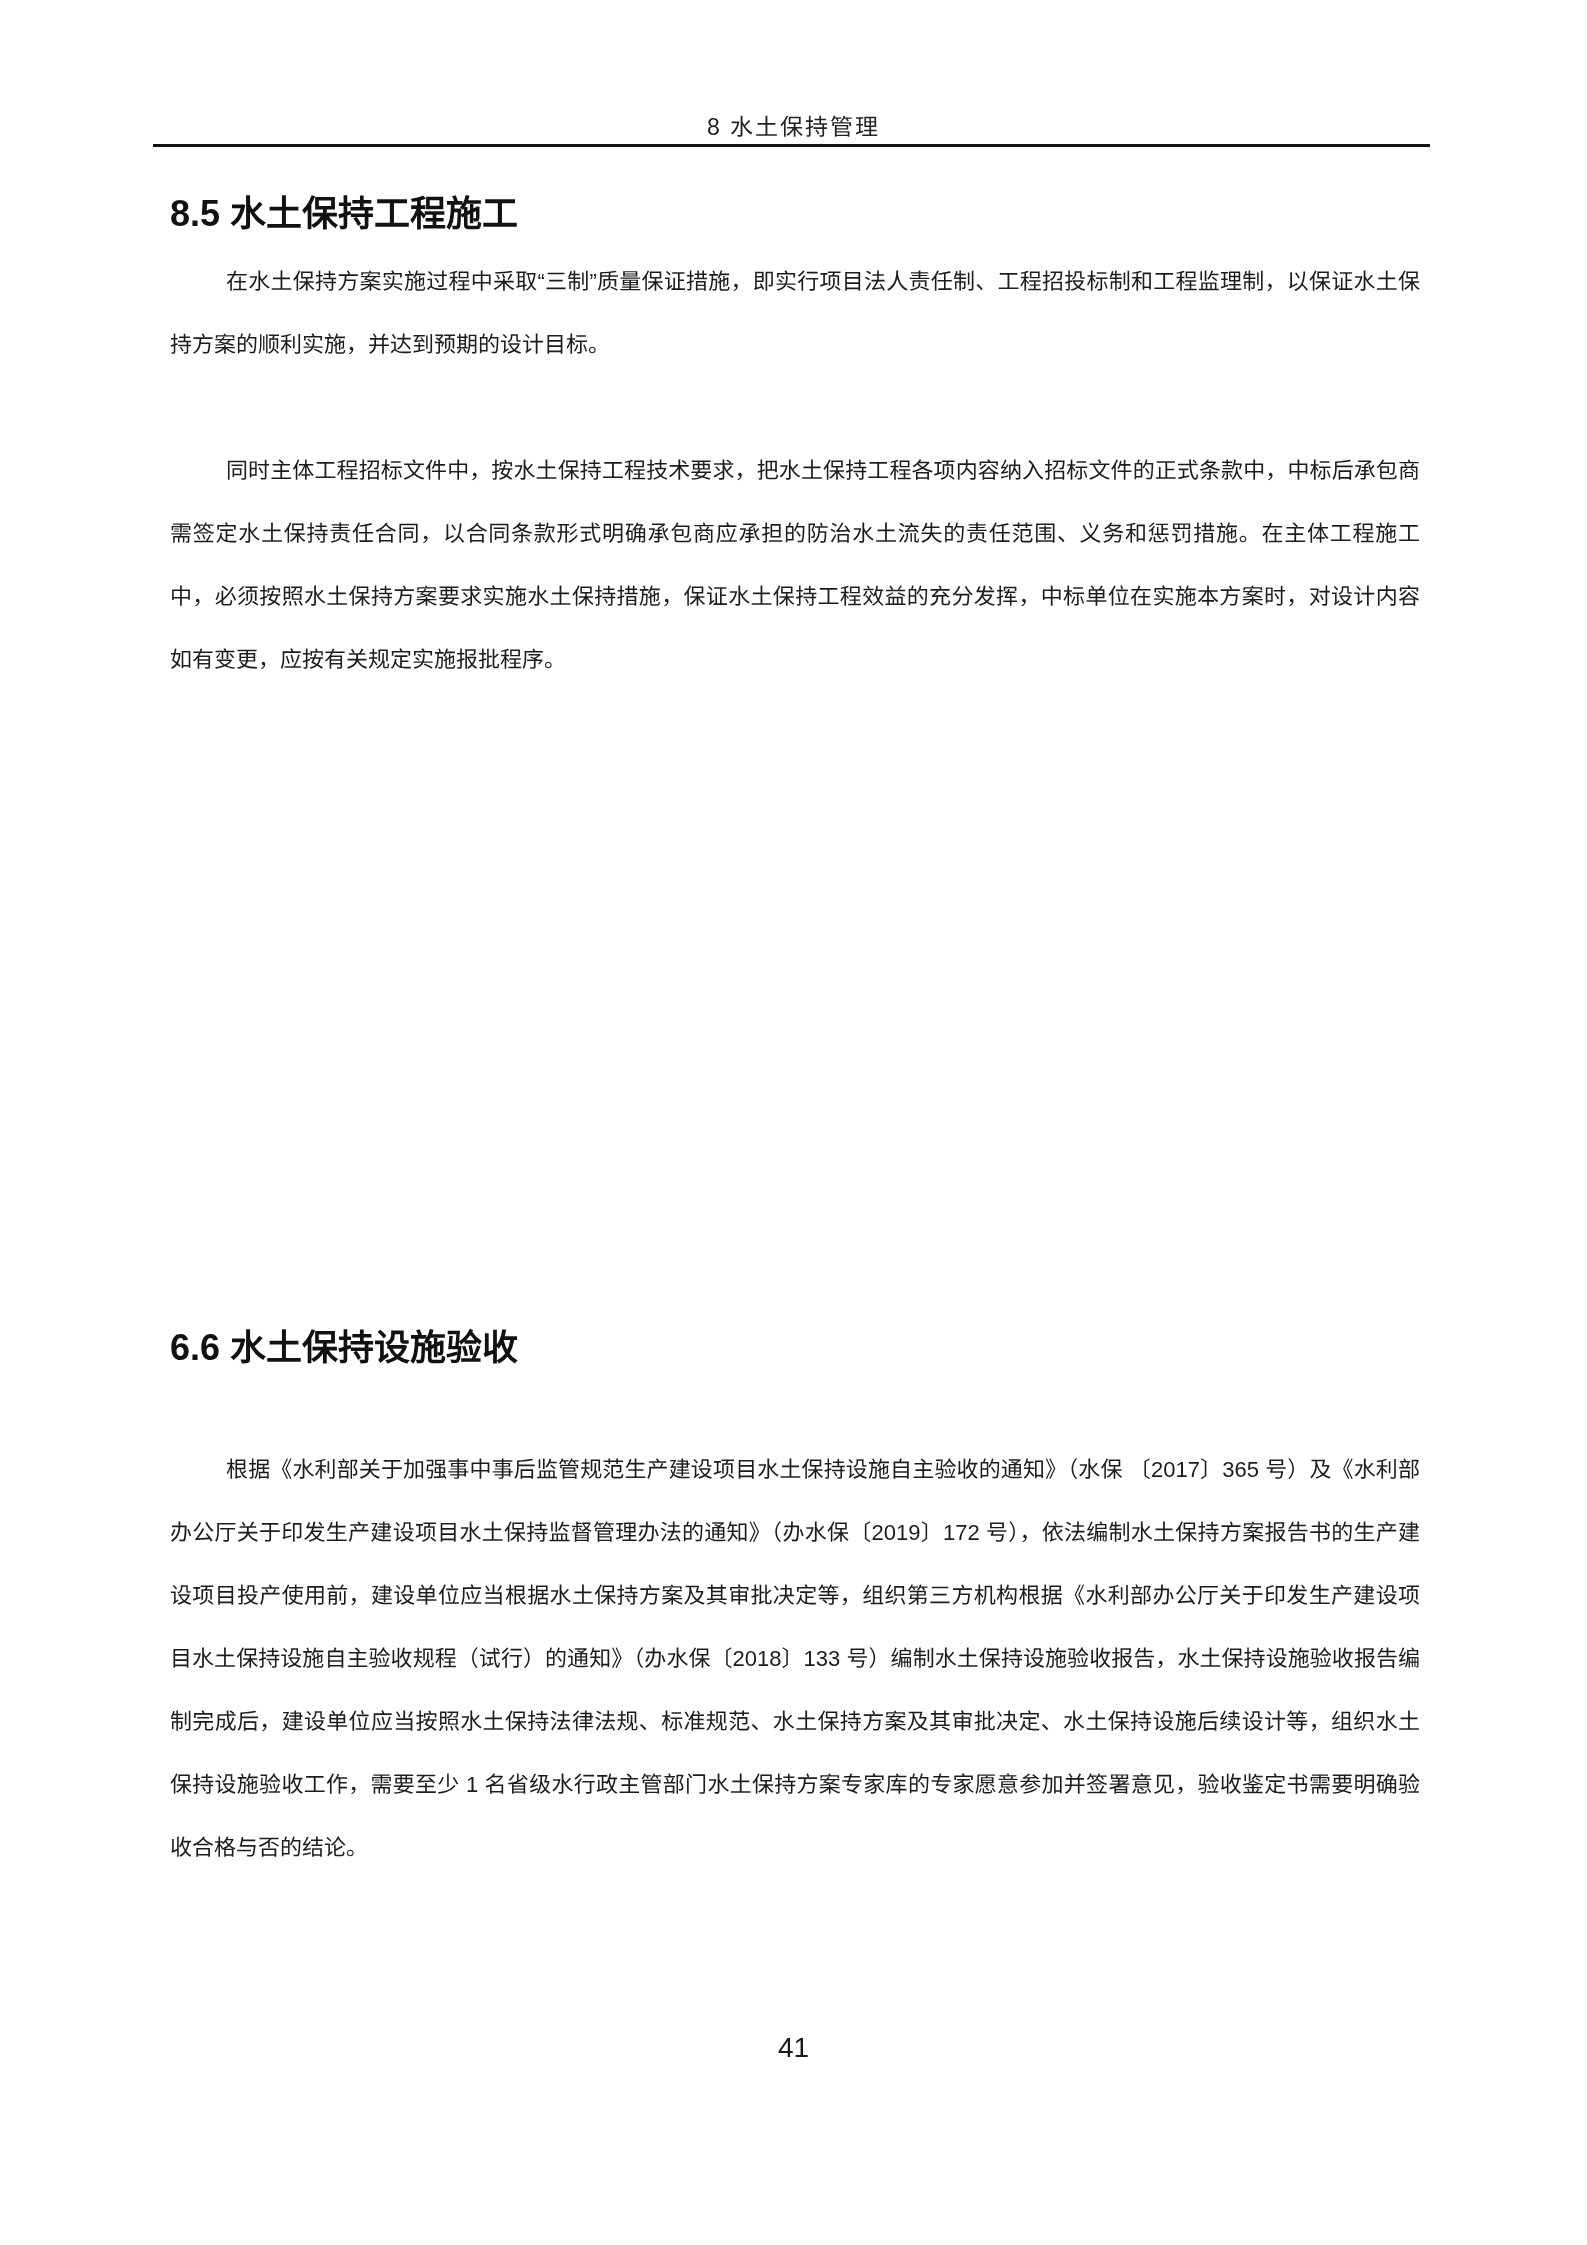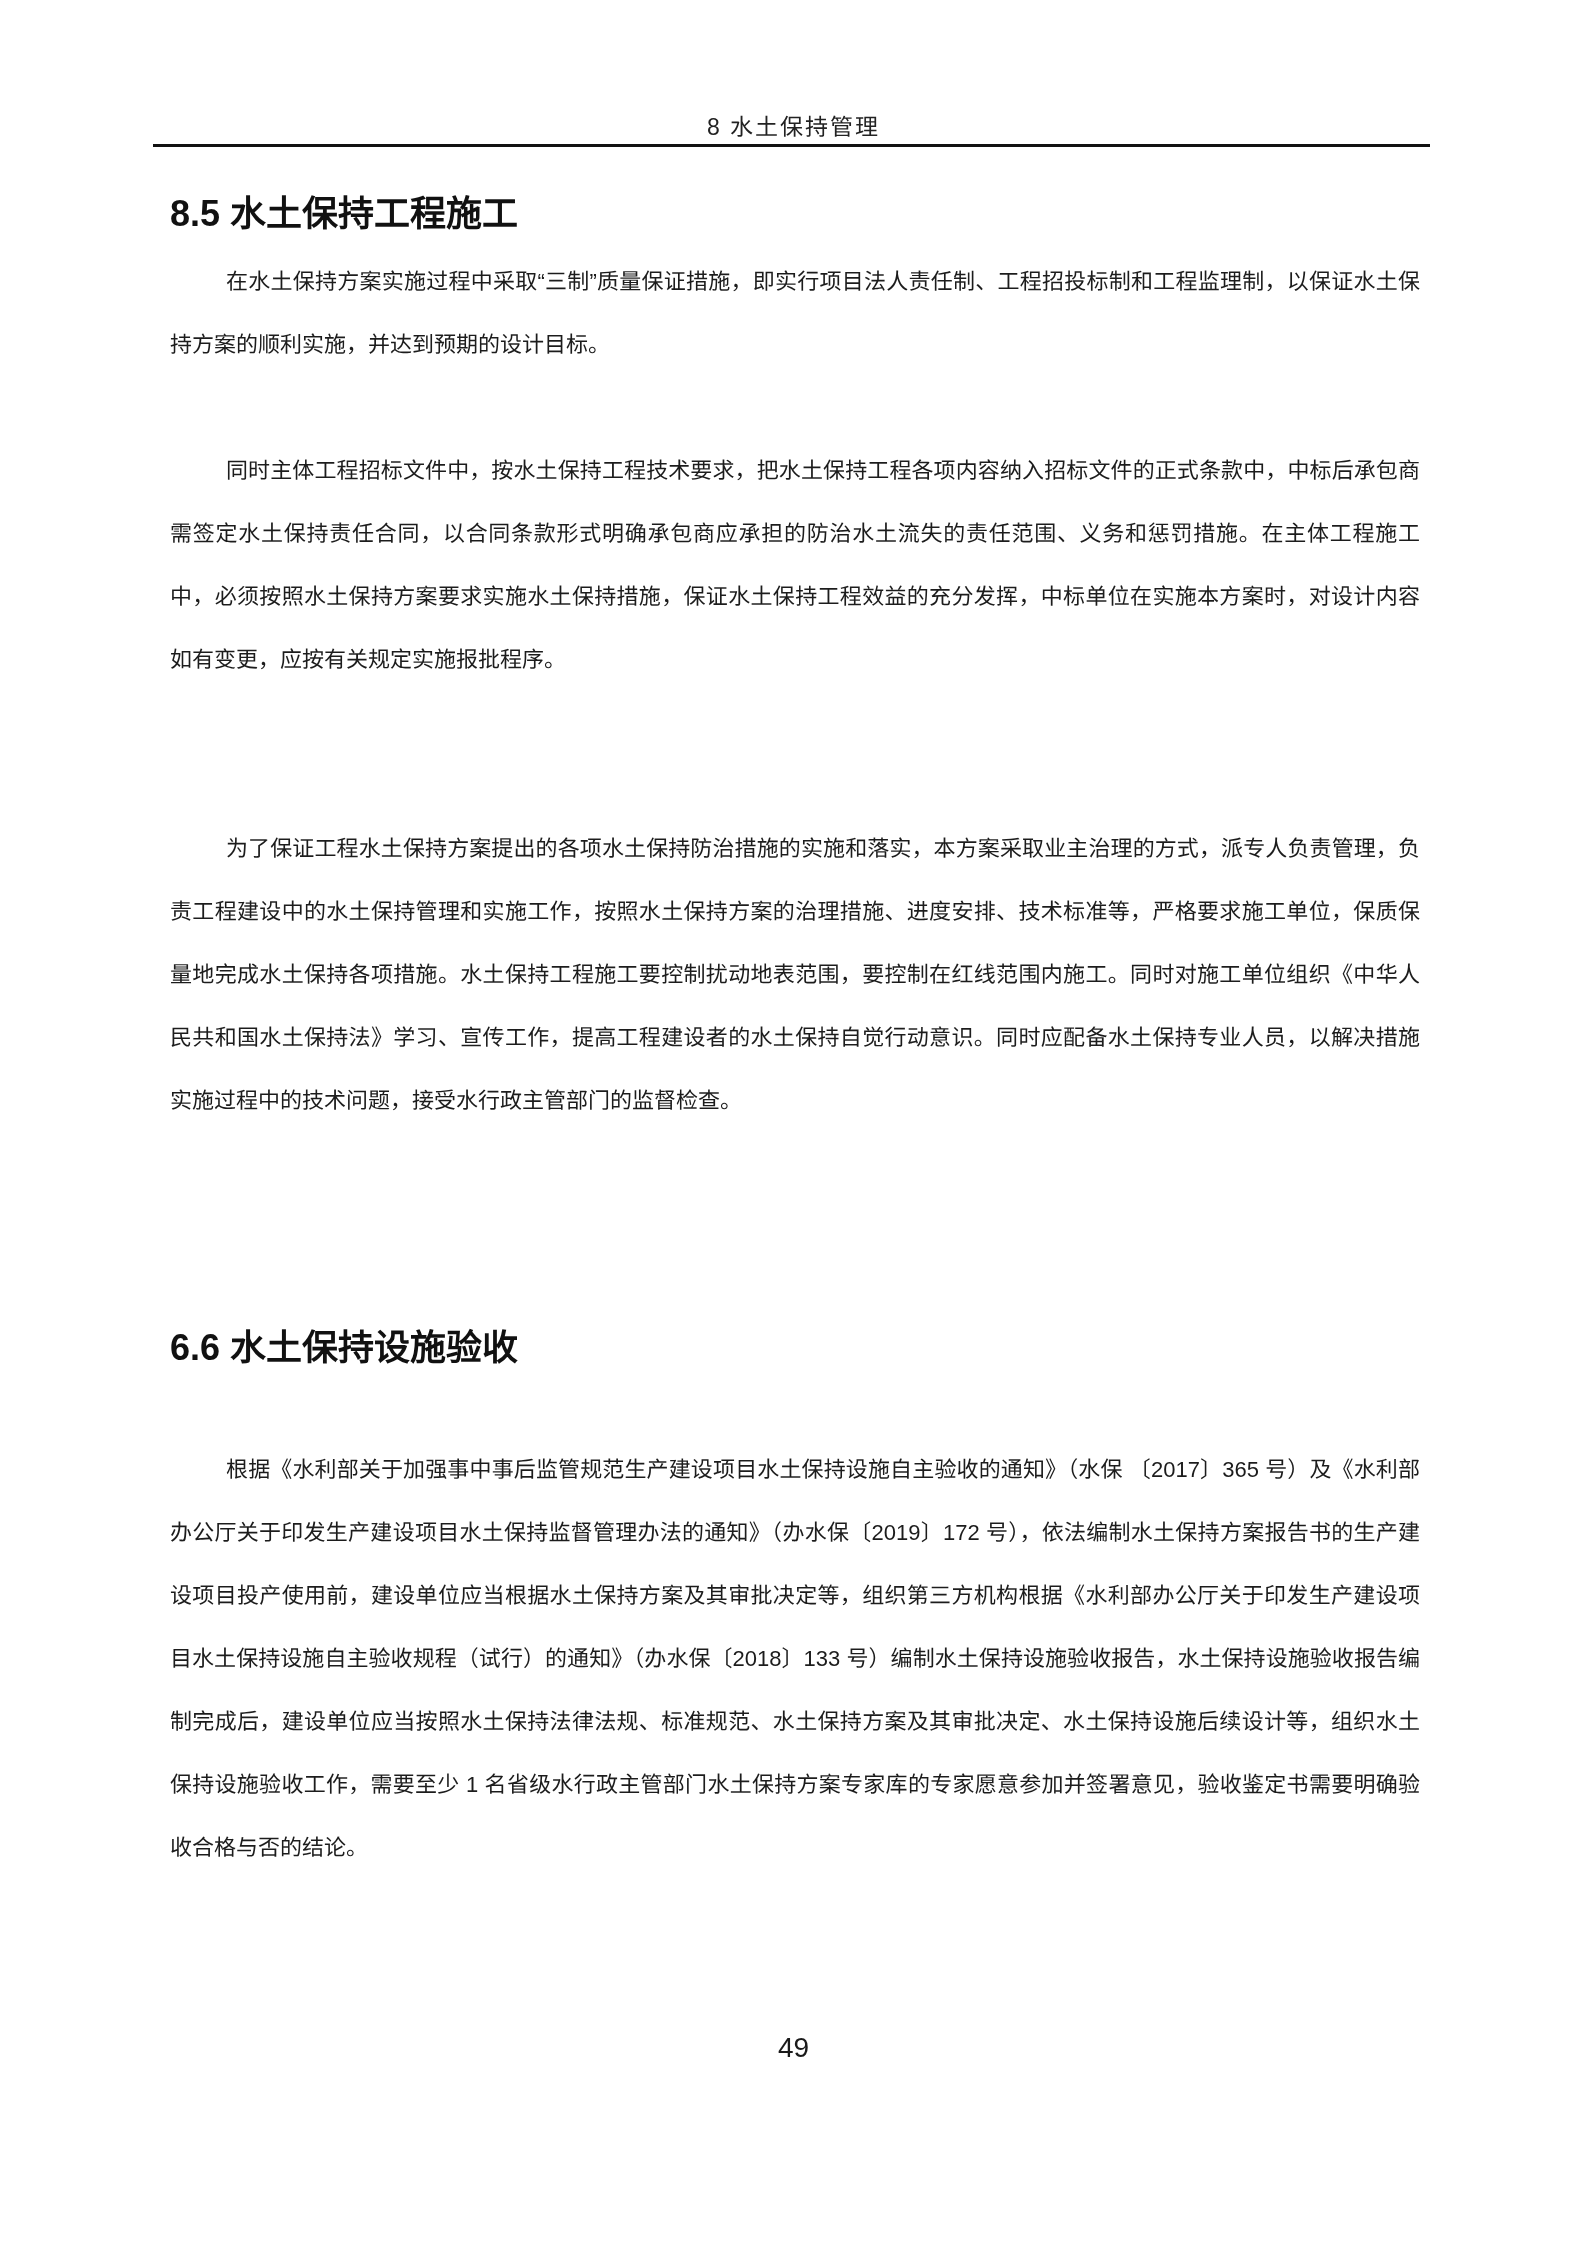--- a/index.html
+++ b/index.html
@@ -78,21 +78,20 @@
   <div class="running-header">8  水土保持管理</div>
 
   <div class="header-rule"></div>
 
   <div class="content section-heading h85">8.5 水土保持工程施工</div>
 
   <p class="content body-para p1">在水土保持方案实施过程中采取“三制”质量保证措施，即实行项目法人责任制、工程招投标制和工程监理制，以保证水土保持方案的顺利实施，并达到预期的设计目标。</p>
 
   <p class="content body-para p2">同时主体工程招标文件中，按水土保持工程技术要求，把水土保持工程各项内容纳入招标文件的正式条款中，中标后承包商需签定水土保持责任合同，以合同条款形式明确承包商应承担的防治水土流失的责任范围、义务和惩罚措施。在主体工程施工中，必须按照水土保持方案要求实施水土保持措施，保证水土保持工程效益的充分发挥，中标单位在实施本方案时，对设计内容如有变更，应按有关规定实施报批程序。</p>
 
-  <p class="content body-para p3">为了保证工程水土保持方案提出的各项水土保持防治措施的实施和落实，本方案采取业主治理的方式，派专人负责管理，负责工程建设中的水土保持管理和实施工作，按照水土保持方案的治理措施、进度安排、技术标准等，严格要求施工单位，保质保量地完成水土保持各项措施。水土保持工程施工要控制扰动地表范围，要控制在红线范围内施工。同时对施工单位组织《中华人民共和国水土保持法》学习、宣传工作，提高工程建设者的水土保持自觉行动意识。同时应配备水土保持专业人员，以解决措施实施过程中的技术问题，接受水行政主管部门的监督检查。</p>
 
   <div class="content section-heading h86">6.6 水土保持设施验收</div>
 
   <p class="content body-para p4">根据《水利部关于加强事中事后监管规范生产建设项目水土保持设施自主验收的通知》（水保 〔2017〕365 号）及《水利部办公厅关于印发生产建设项目水土保持监督管理办法的通知》（办水保〔2019〕172 号），依法编制水土保持方案报告书的生产建设项目投产使用前，建设单位应当根据水土保持方案及其审批决定等，组织第三方机构根据《水利部办公厅关于印发生产建设项目水土保持设施自主验收规程（试行）的通知》（办水保〔2018〕133 号）编制水土保持设施验收报告，水土保持设施验收报告编制完成后，建设单位应当按照水土保持法律法规、标准规范、水土保持方案及其审批决定、水土保持设施后续设计等，组织水土保持设施验收工作，需要至少 1 名省级水行政主管部门水土保持方案专家库的专家愿意参加并签署意见，验收鉴定书需要明确验收合格与否的结论。</p>
 
-  <div class="page-footer">49</div>
+  <div class="page-footer">41</div>
 
 </div>
 
 </body></html>

